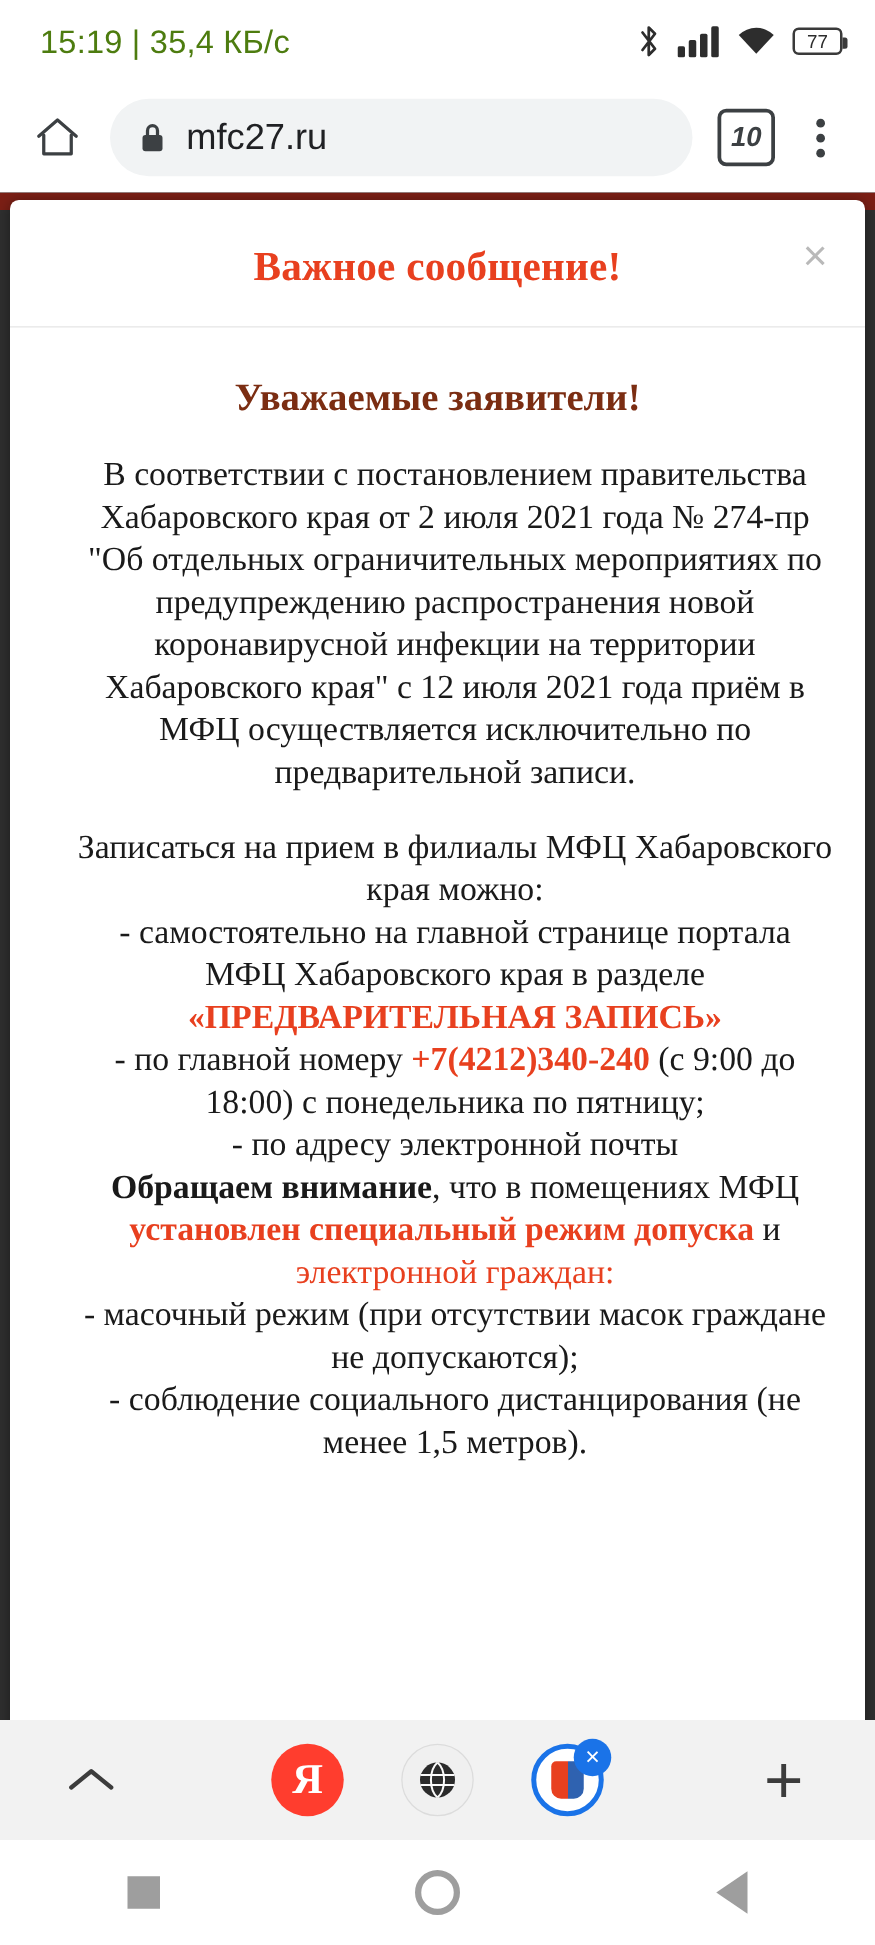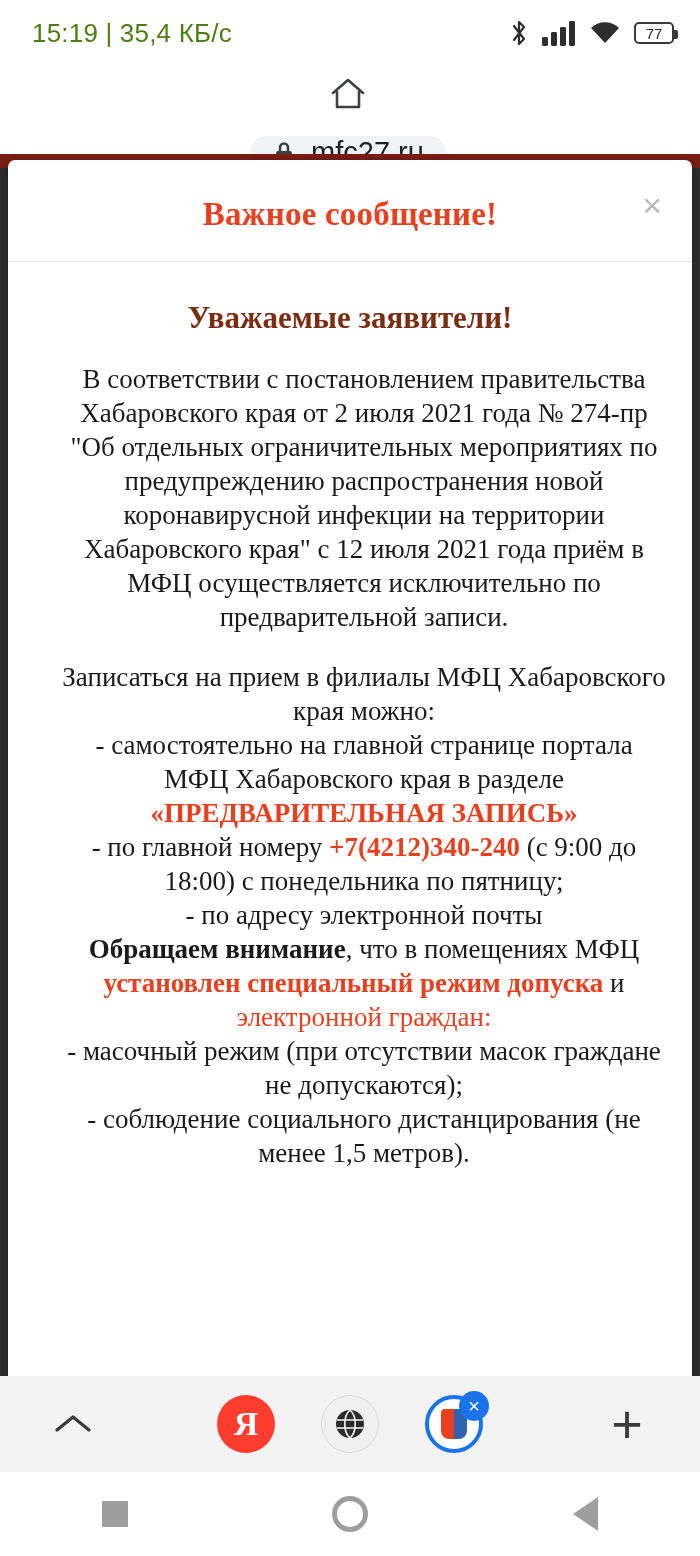--- a/index.html
+++ b/index.html
@@ -55,21 +55,20 @@
   }
 
   
   .browser-bar {
     height: 88px;
     display: flex;
     align-items: center;
     padding: 0 22px 0 18px;
     gap: 14px;
     background: #ffffff;
-    flex-direction: column;
   }
   .home-btn {
     width: 56px; height: 56px;
     display: flex; align-items: center; justify-content: center;
     flex: 0 0 auto;
   }
   .omnibox {
     flex: 1 1 auto;
     height: 62px;
     background: #f1f3f4;

